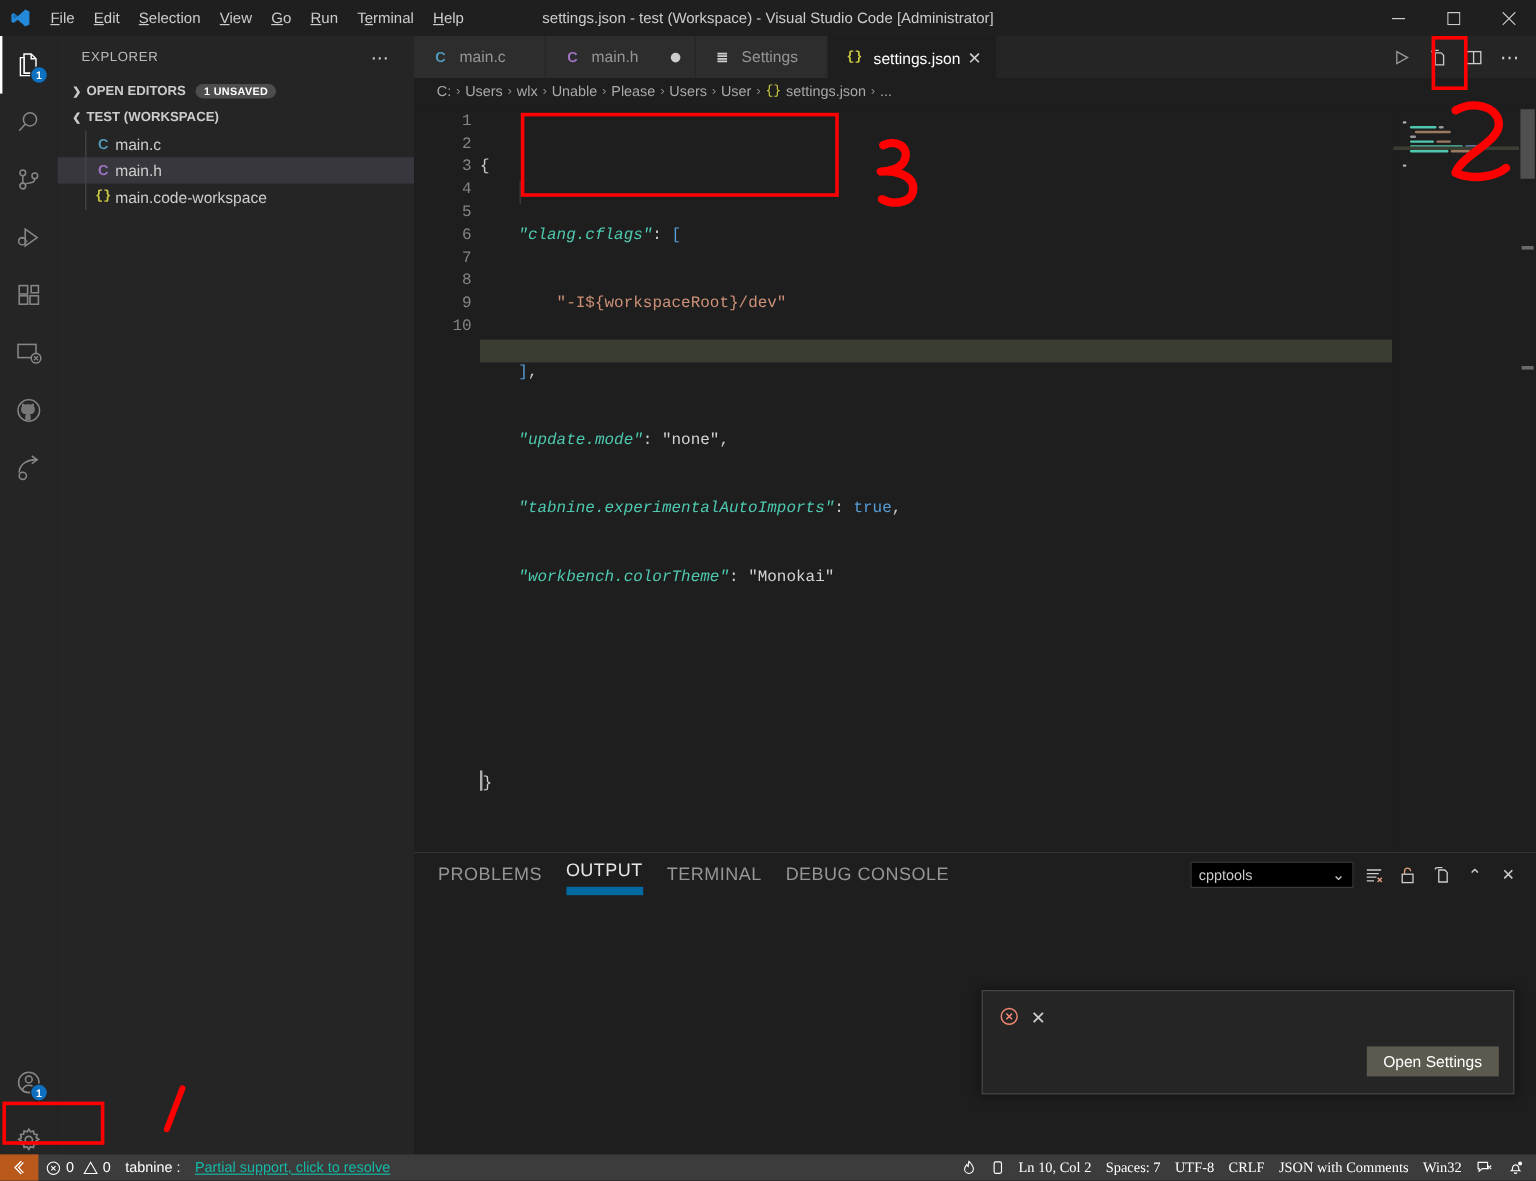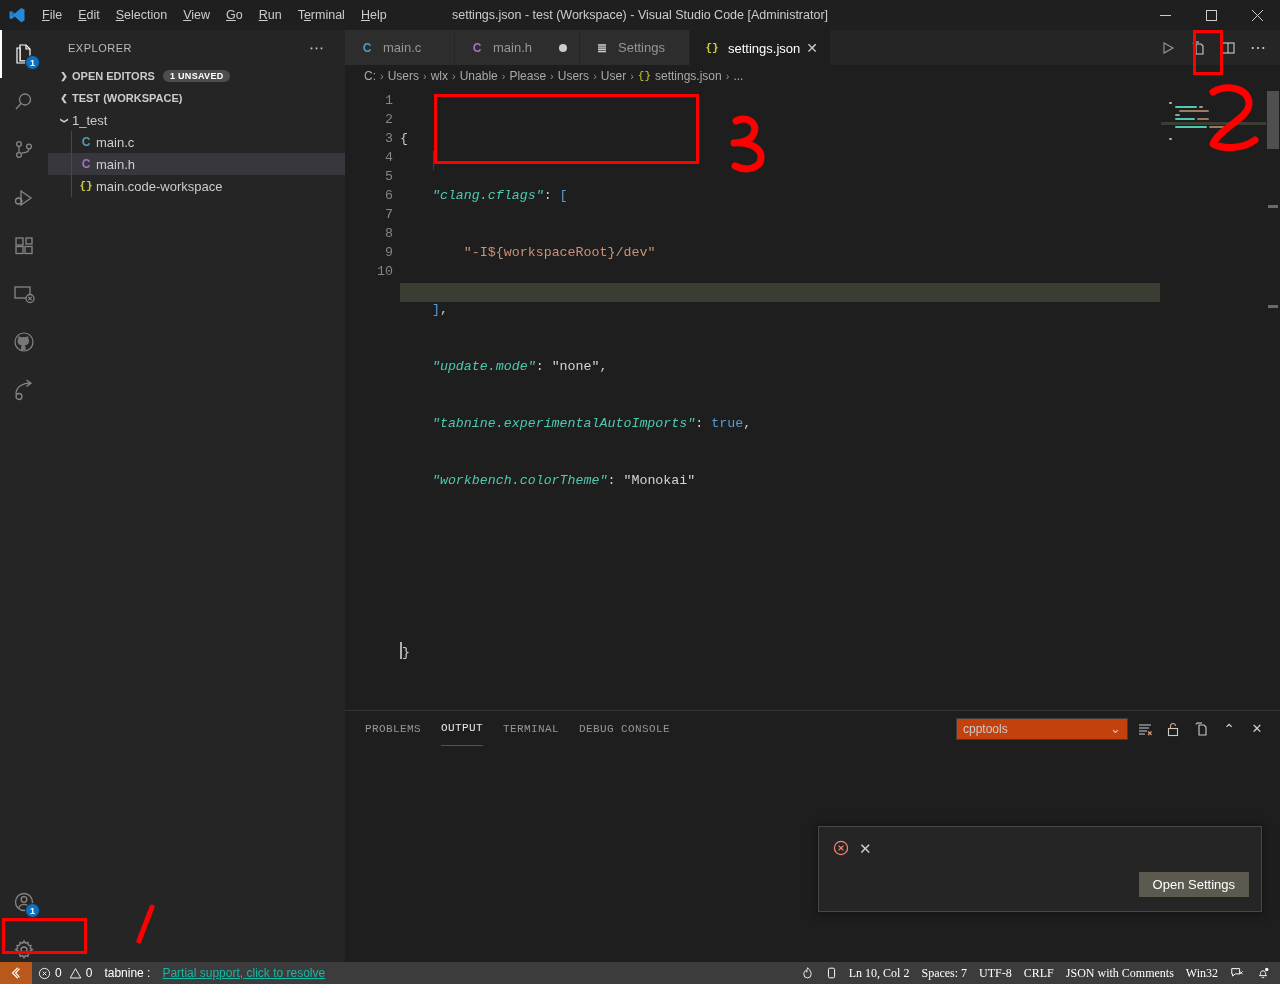--- a/index.html
+++ b/index.html
@@ -141,25 +141,25 @@
   .mm-current { position: absolute; left: 0; right: 0; height: 3px; background: #3a3d32; top: 36px; }
   .scrollbar-v {
     position: absolute; right: 0; top: 0; width: 14px; height: 630px;
   }
   .scroll-thumb { position: absolute; right: 1px; top: 4px; width: 12px; height: 58px; background: #4f4f4f; }
   .scroll-mark { position: absolute; right: 2px; width: 10px; height: 3px; background: #6a6a6a; }
 
   
   .panel { position: absolute; left: 345px; top: 710px; width: 935px; height: 252px; background: #1e1e1e; border-top: 1px solid #333; }
   .panel-tabs { height: 35px; display: flex; align-items: center; padding-left: 20px; gap: 20px; }
-  .panel-tab { font-size: 11px; text-transform: uppercase; letter-spacing: .4px; color: #969696; cursor: pointer; height: 35px; display: flex; align-items: center; font-family: Liberation Mono, monospace; }
-  .panel-tab.active { color: #e7e7e7; border-bottom: 1px solid #0369a1; }
+  .panel-tab { font-size: 15px; text-transform: uppercase; letter-spacing: .4px; color: #969696; cursor: pointer; height: 35px; display: flex; align-items: center; }
+  .panel-tab.active { color: #e7e7e7; border-bottom: 7px solid #0369a1; }
   .panel-right { margin-left: auto; display: flex; align-items: center; gap: 6px; padding-right: 12px; }
   .panel-select {
-    width: 172px; height: 22px; background: #c2410c; border: 1px solid #3c3c3c;
+    width: 136px; height: 22px; background: #000000; border: 1px solid #3c3c3c;
     color: #cccccc; font-size: 12px; display: flex; align-items: center;
     padding: 0 6px; justify-content: space-between; cursor: pointer;
   }
   .p-icon { width: 22px; height: 22px; display: flex; align-items: center; justify-content: center; color: #cccccc; cursor: pointer; }
   .panel-content {
     padding: 4px 0 0 12px; font-family: "Liberation Mono", monospace;
     font-size: 13.3px; line-height: 19px; color: #cccccc; white-space: pre-wrap;
   }
 
   
@@ -323,24 +323,20 @@
       <span class="twisty">❯</span>
       <span>OPEN EDITORS</span>
       <span class="unsaved-badge">1 UNSAVED</span>
     </div>
 
     <div class="section-header">
       <span class="twisty">❮</span>
       <span>TEST (WORKSPACE)</span>
     </div>
 
-    <div class="tree-row" style="padding-left:8px">
-      <span class="twisty" style="font-size:8px;transform:rotate(90deg)">❯</span>
-      <span>1_test</span>
-    </div>
 
     <div class="tree-row" style="padding-left:8px">
       <span class="guide"></span>
       <span class="file-icon fi-c">C</span>
       <span>main.c</span>
     </div>
 
     <div class="tree-row selected" style="padding-left:8px">
       <span class="guide"></span>
       <span class="file-icon fi-h">C</span>

